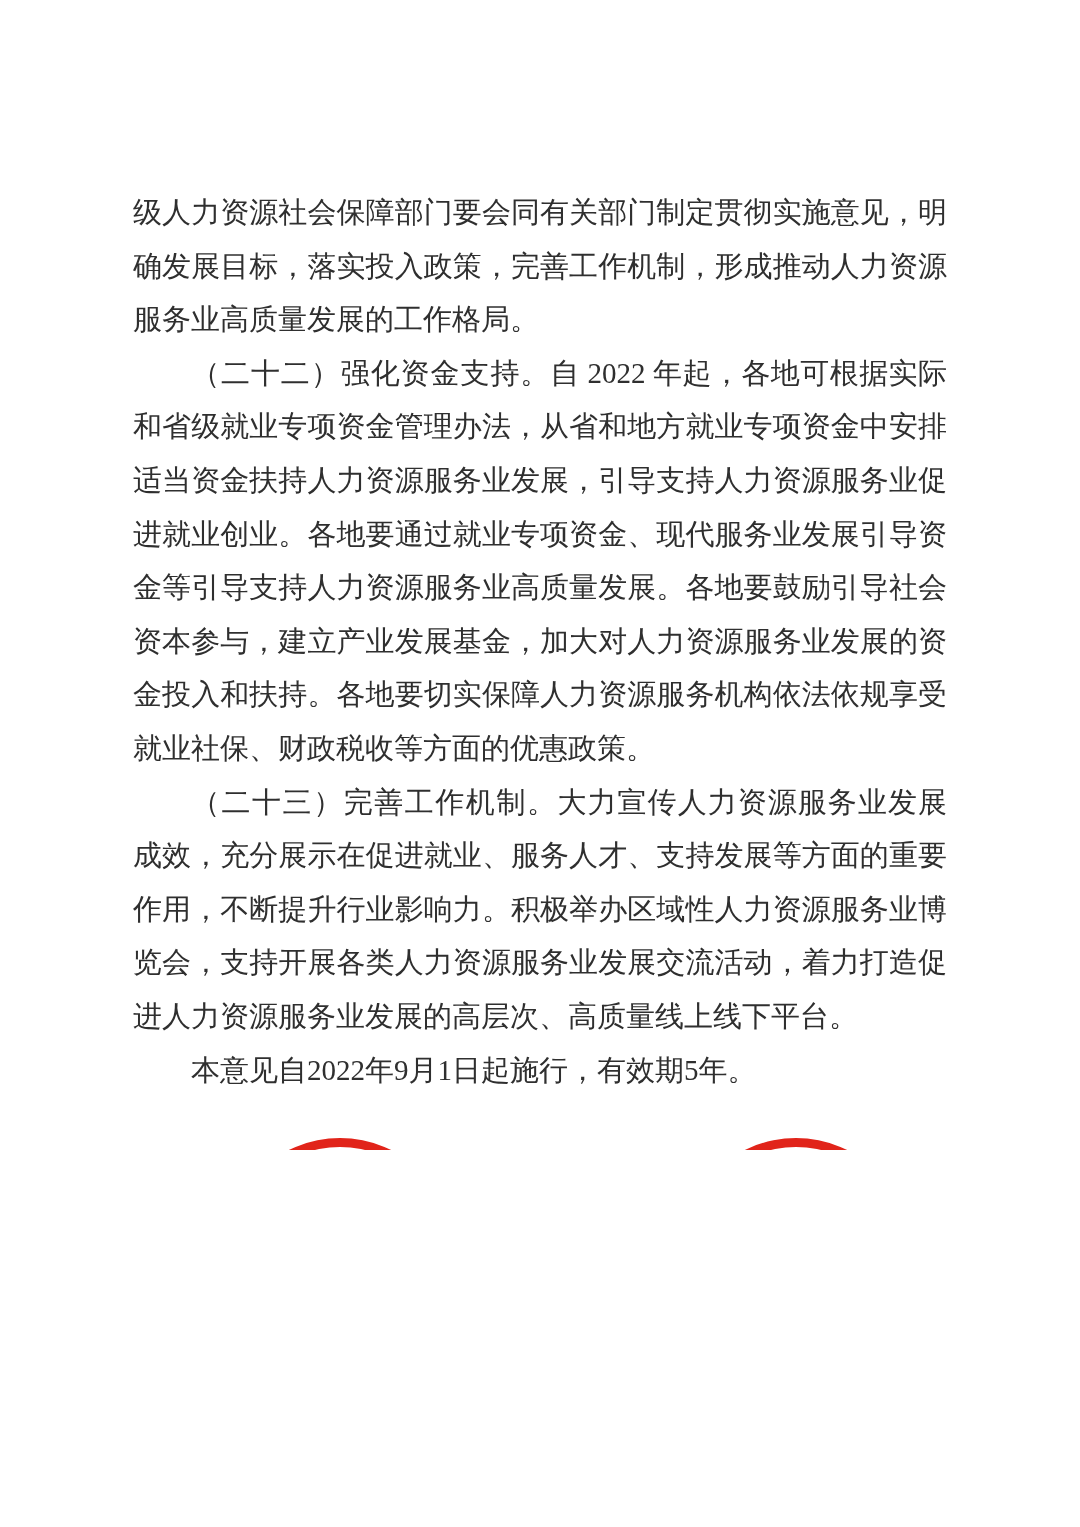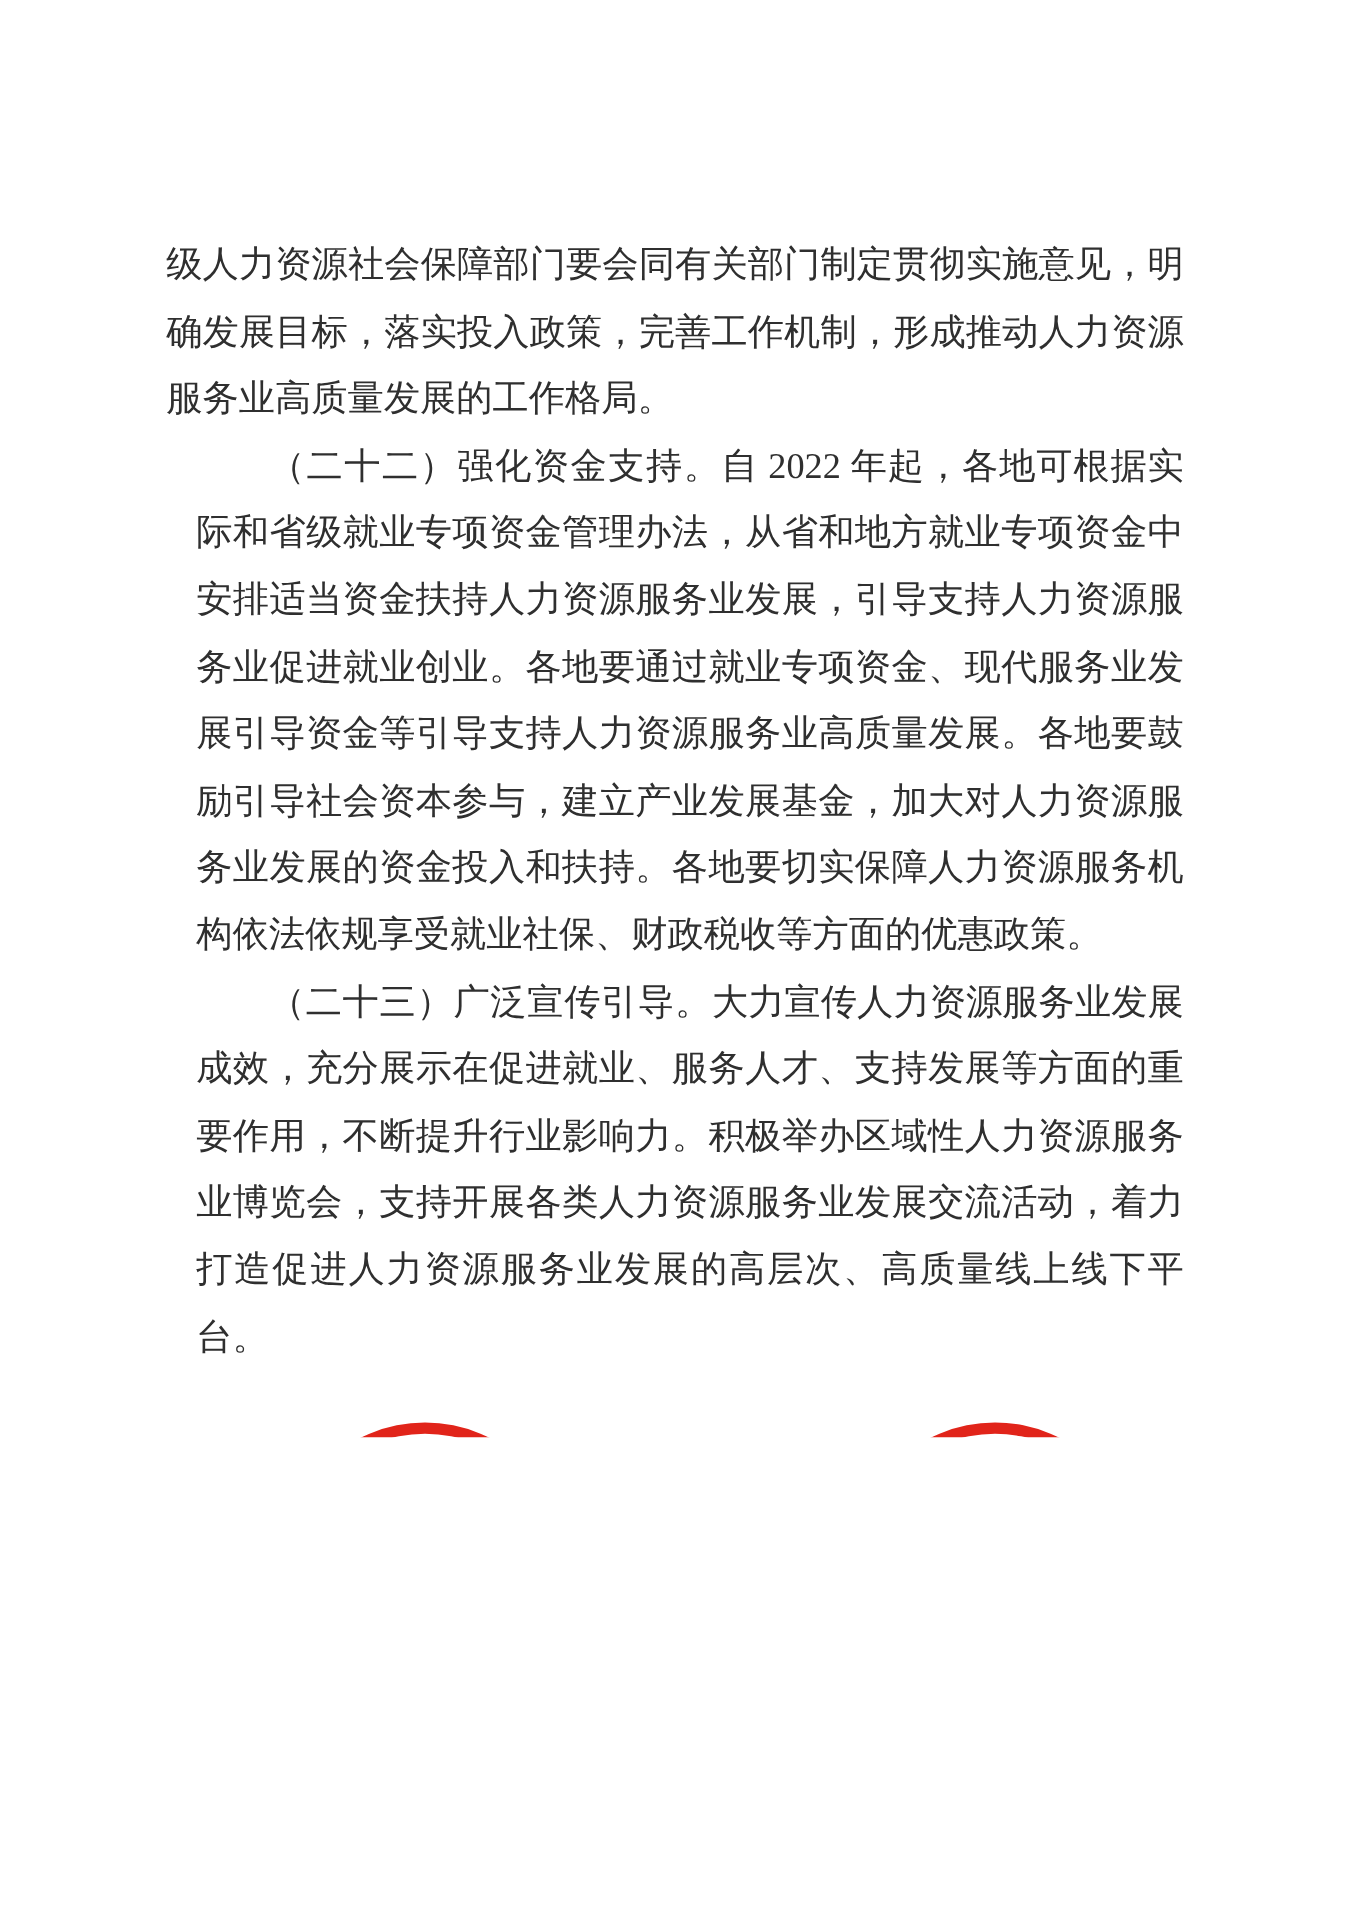--- a/index.html
+++ b/index.html
@@ -15,21 +15,21 @@
     position: absolute;
     left: 133px;
     top: 186px;
     width: 814px;
     font-size: 29px;
     line-height: 53.6px;
     color: #2f2f2f;
     text-align: justify;
   }
   .body-text p { margin: 0; padding: 0; }
-  .body-text p.indent { text-indent: 2em; margin-left: 24px; }
+  .body-text p.indent { text-indent: 2em; }
   .body-text .lead { letter-spacing: 0.5px; }
   .signature {
     position: absolute;
     top: 1216px;
     font-size: 21px;
     color: #333333;
     letter-spacing: 0.4px;
     white-space: nowrap;
   }
   .signature-left  { left: 136px; }
@@ -84,21 +84,22 @@
   }
 </style>
 </head>
 <body>
 
 <div class="page">
 
   <div class="body-text">
       <p>级人力资源社会保障部门要会同有关部门制定贯彻实施意见，明确发展目标，落实投入政策，完善工作机制，形成推动人力资源服务业高质量发展的工作格局。</p>
       <p class="indent"><span class="lead">（二十二）强化资金支持。</span>自 2022 年起，各地可根据实际和省级就业专项资金管理办法，从省和地方就业专项资金中安排适当资金扶持人力资源服务业发展，引导支持人力资源服务业促进就业创业。各地要通过就业专项资金、现代服务业发展引导资金等引导支持人力资源服务业高质量发展。各地要鼓励引导社会资本参与，建立产业发展基金，加大对人力资源服务业发展的资金投入和扶持。各地要切实保障人力资源服务机构依法依规享受就业社保、财政税收等方面的优惠政策。</p>
-      <p class="indent"><span class="lead">（二十三）广泛宣传引导。</span>大力宣传人力资源服务业发展成效，充分展示在促进就业、服务人才、支持发展等方面的重要作用，不断提升行业影响力。积极举办区域性人力资源服务业博览会，支持开展各类人力资源服务业发展交流活动，着力打造促进人力资源服务业发展的高层次、高质量线上线下平台。</p>
+      <p class="indent"><span class="lead">（二十三）完善工作机制。</span>大力宣传人力资源服务业发展成效，充分展示在促进就业、服务人才、支持发展等方面的重要作用，不断提升行业影响力。积极举办区域性人力资源服务业博览会，支持开展各类人力资源服务业发展交流活动，着力打造促进人力资源服务业发展的高层次、高质量线上线下平台。</p>
+      <p class="indent">本意见自2022年9月1日起施行，有效期5年。</p>
     </div>
 
   <div class="signature signature-left">湖南省人力资源和社会保障厅</div>
 
   <div class="signature signature-right">支持发展等方面的重要作用</div>
 
   <div class="seal seal-left">
     <div class="ring"></div>
     <div class="seal-chars">
         <span class="char" style="transform: rotate(-127deg) translateY(-86px);">湖</span>

